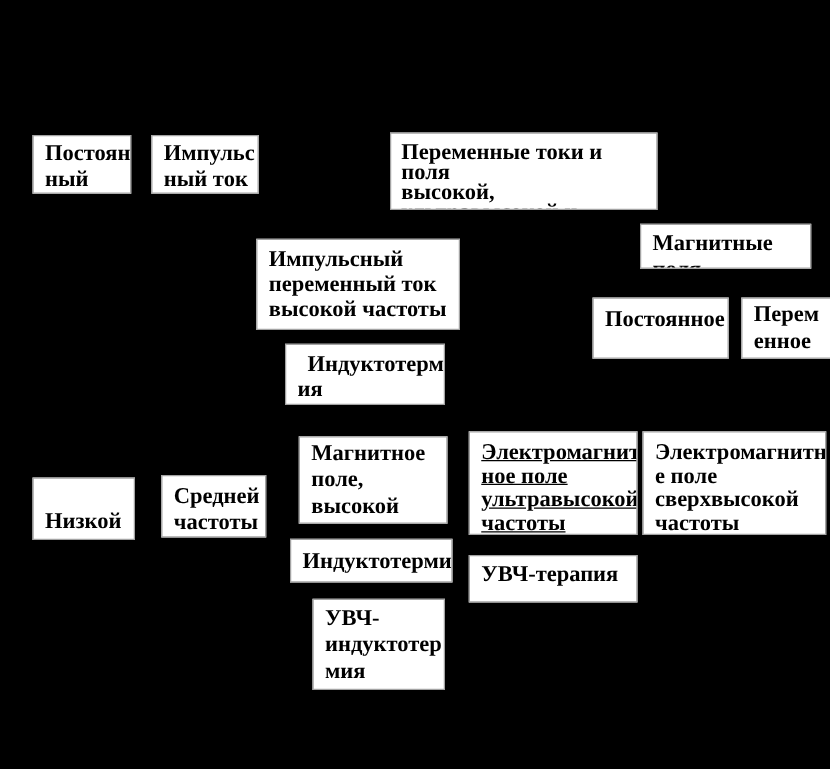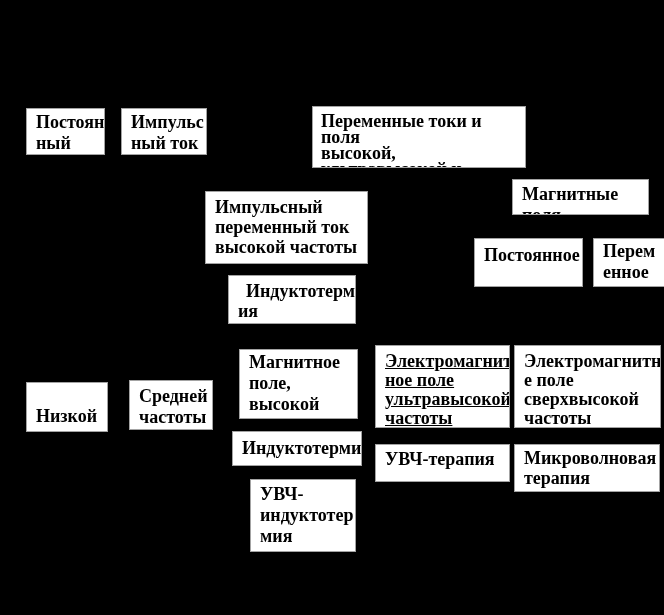--- a/index.html
+++ b/index.html
@@ -75,20 +75,18 @@
   <div class="box" style="left:26px; top:382px; width:82px; height:50px; padding-top:23px;">Низкой
 частоты</div>
 
   <div class="box" style="left:129px; top:380px; width:84px; height:50px; padding-top:5px;">Средней
 частоты</div>
 
   <div class="box" style="left:232px; top:431px; width:130px; height:35px; padding-top:6px;">Индуктотермия</div>
 
   <div class="box" style="left:375px; top:444px; width:135px; height:38px; padding-top:4px;">УВЧ-терапия</div>
 
-  <div class="box" style="left:514px; top:444px; width:146px; height:48px; line-height:20px; padding-top:3px;">Микроволновая
-терапия</div>
 
   <div class="box" style="left:250px; top:479px; width:106px; height:73px; padding-top:4px;">УВЧ-
 индуктотер
 мия</div>
 
 </div>
 
 </body></html>

